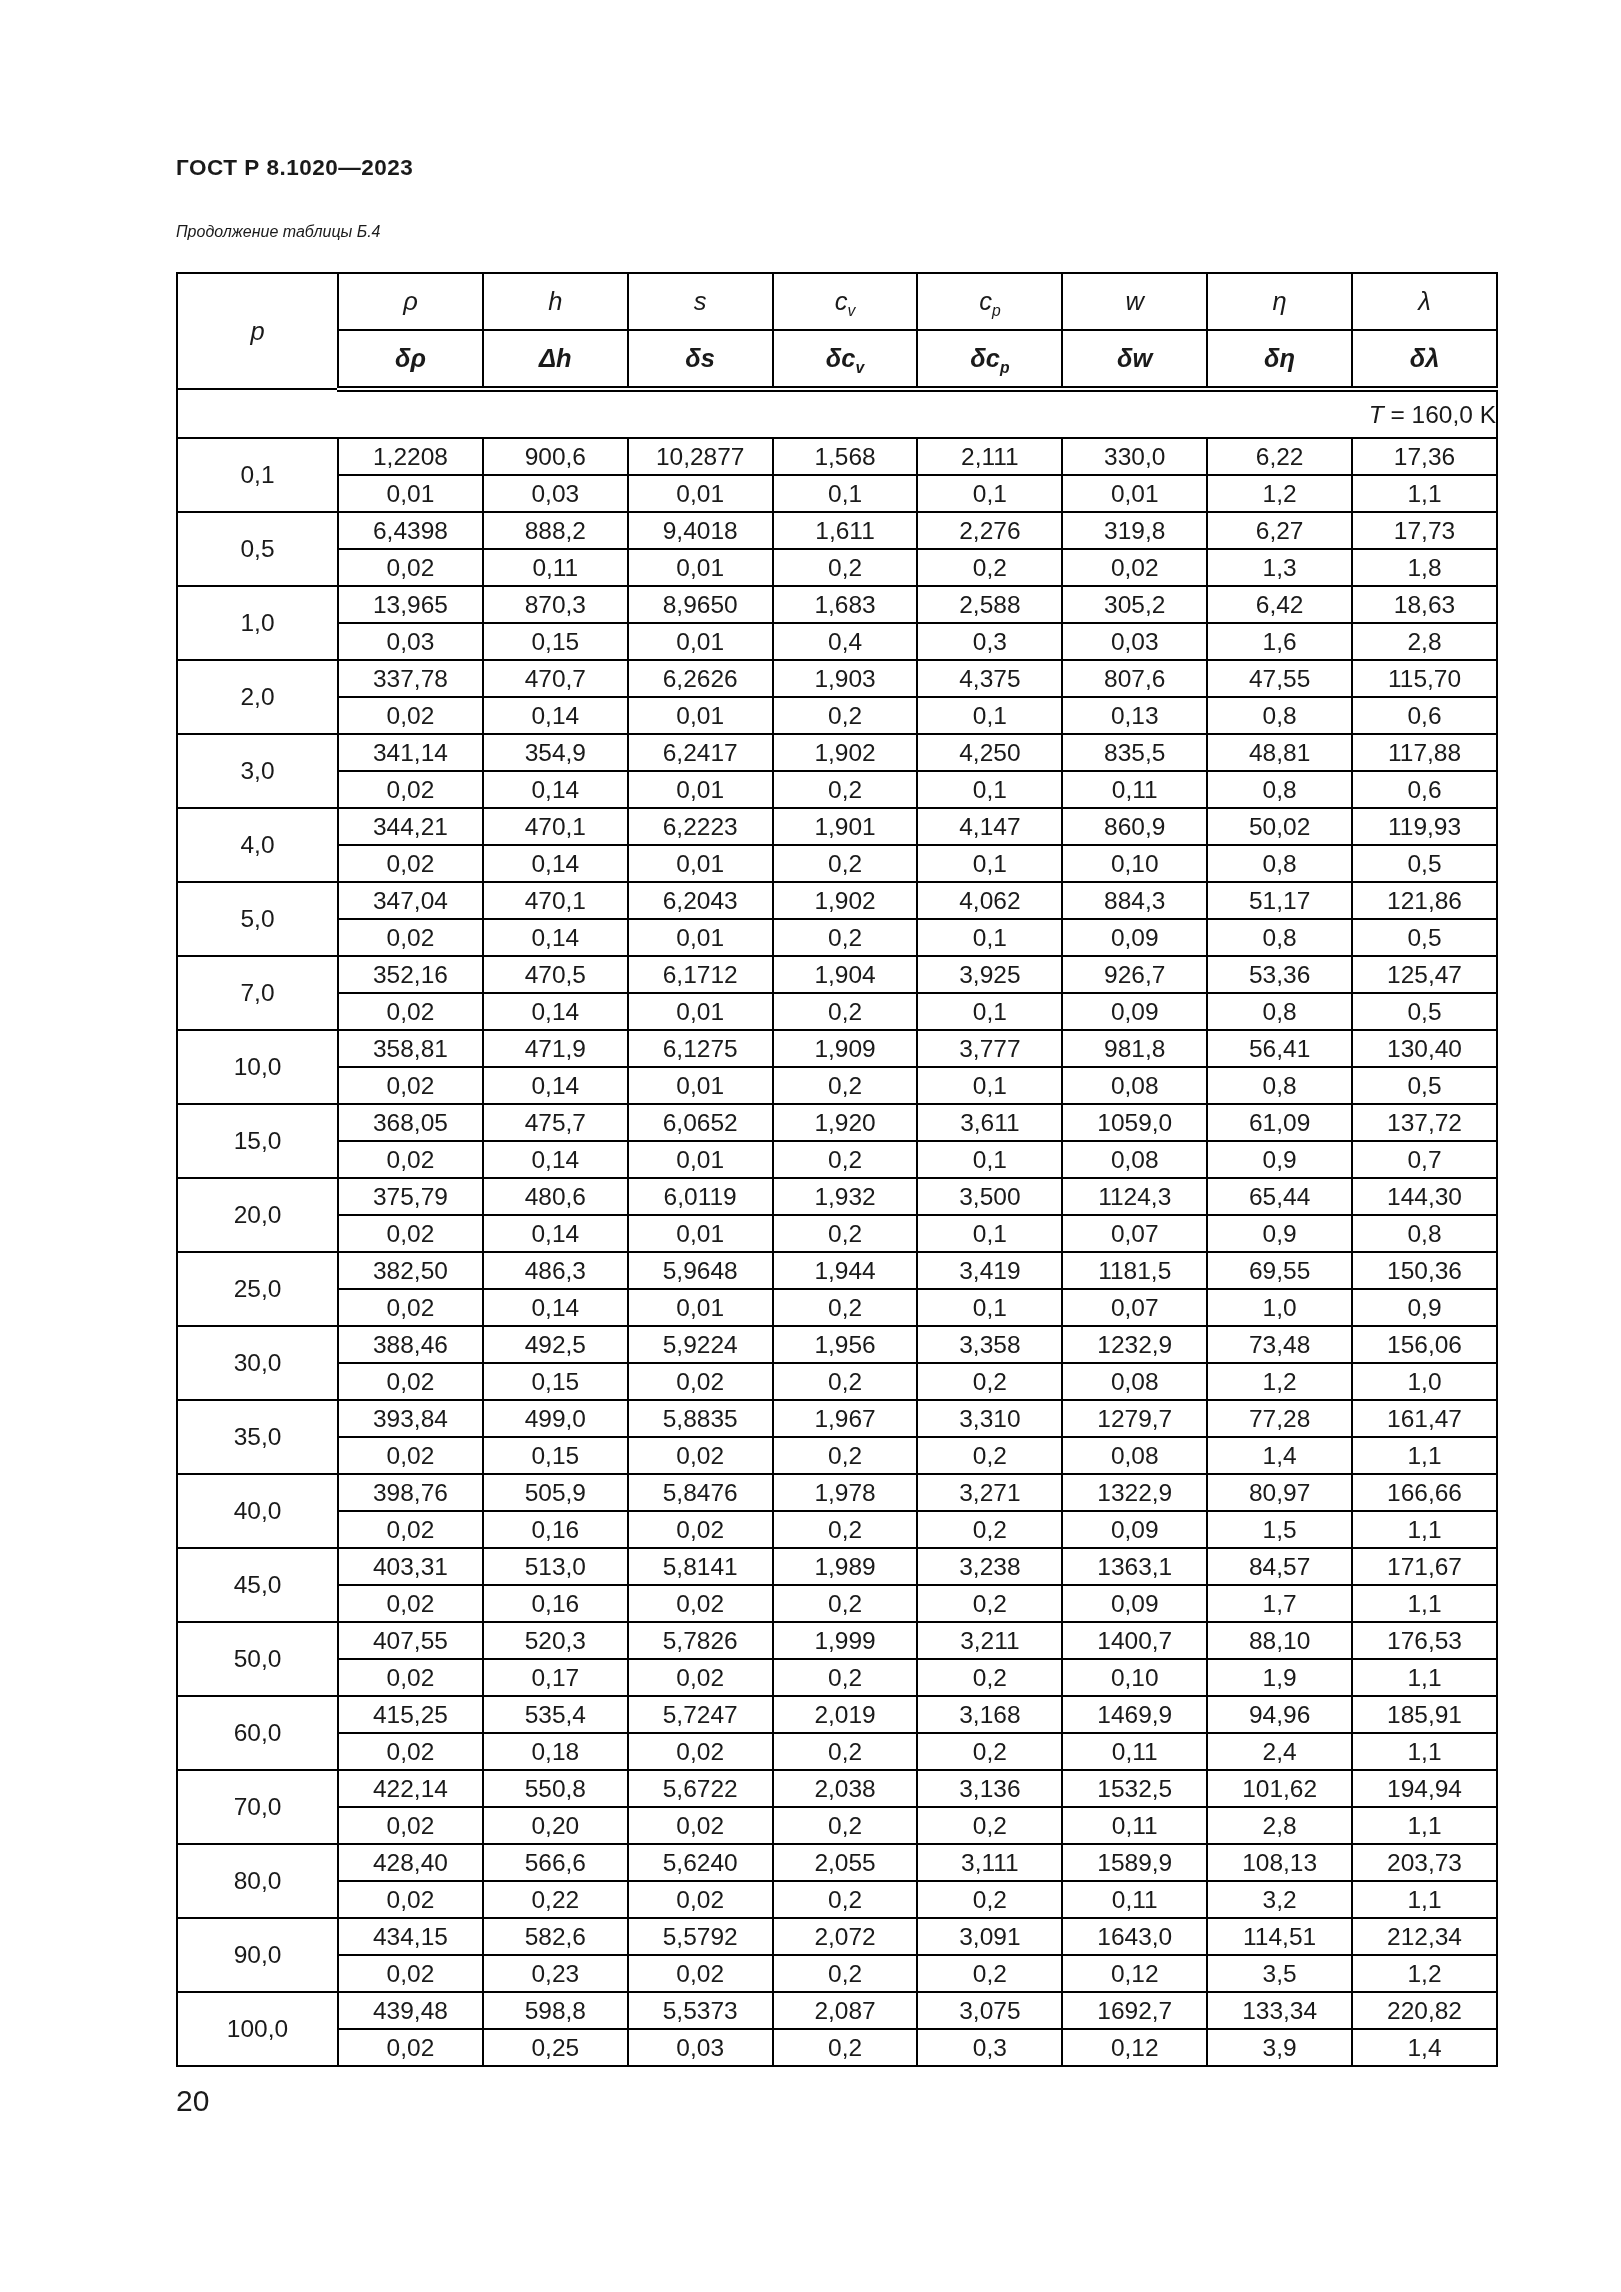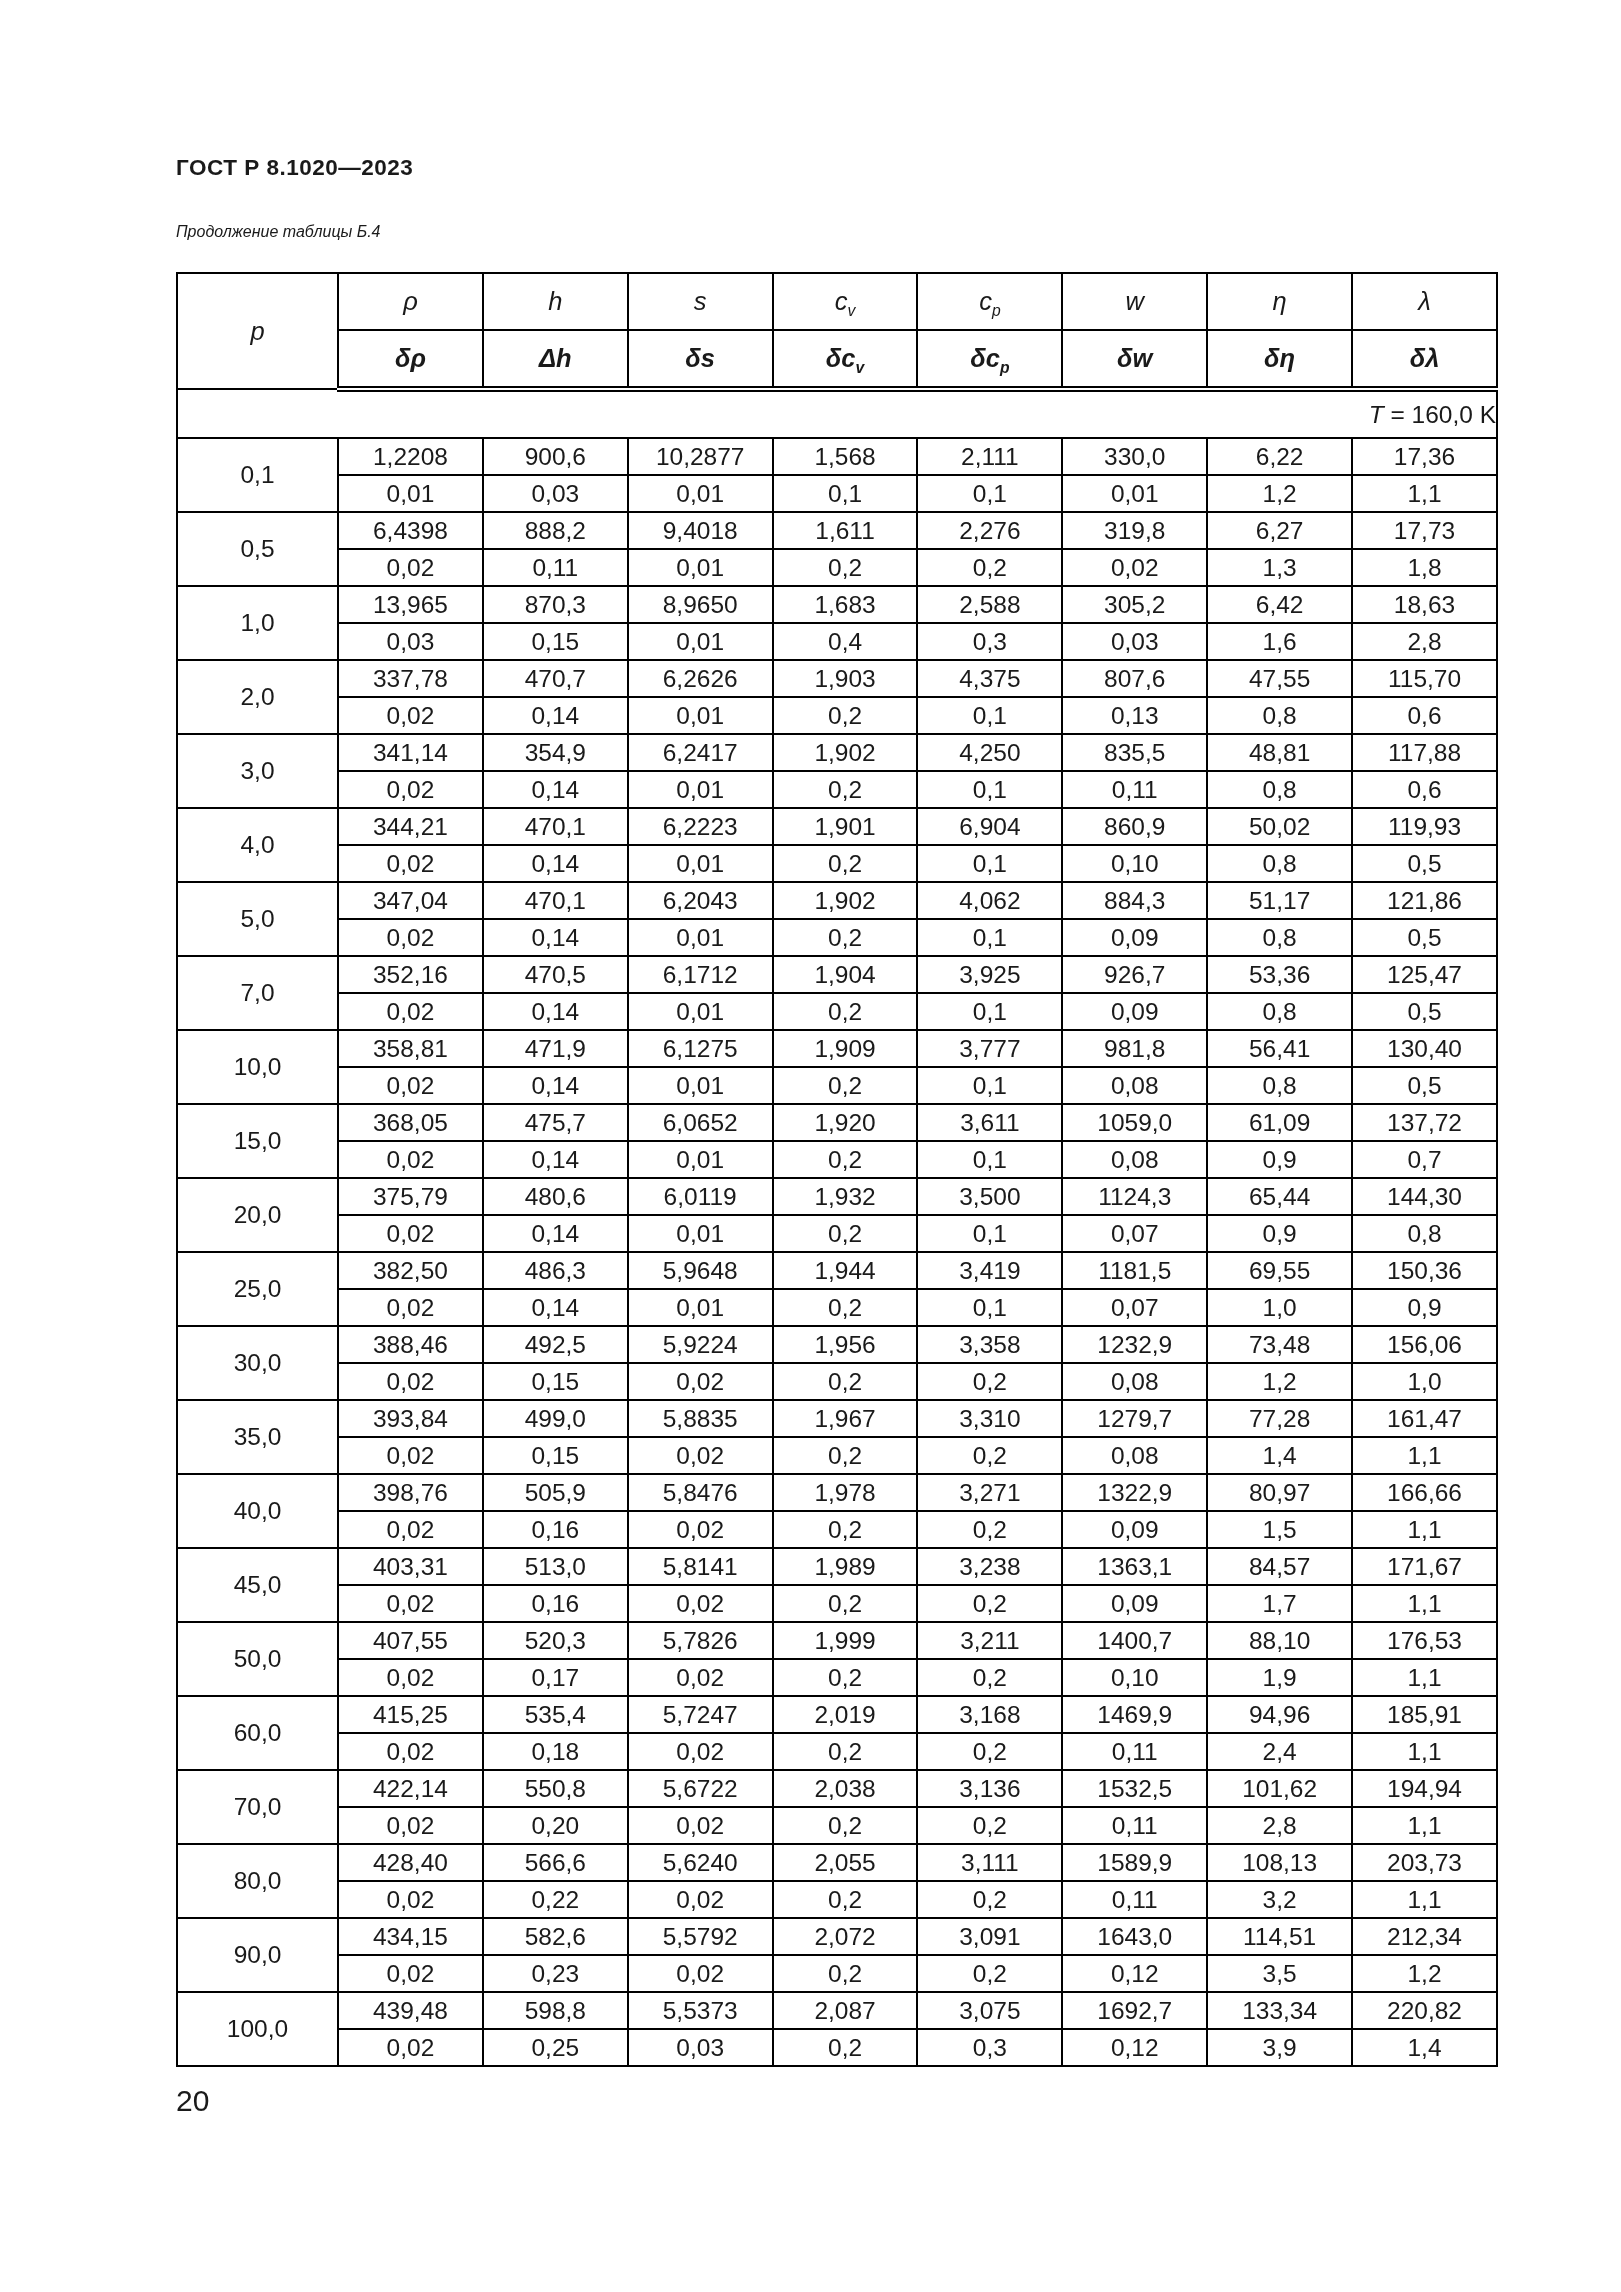--- a/index.html
+++ b/index.html
@@ -219,21 +219,21 @@
           <td>0,11</td>
           <td>0,8</td>
           <td>0,6</td>
         </tr>
         <tr class="value-row">
           <td rowspan="2" class="p-cell">4,0</td>
           <td>344,21</td>
           <td>470,1</td>
           <td>6,2223</td>
           <td>1,901</td>
-          <td>6,904</td>
+          <td>4,147</td>
           <td>860,9</td>
           <td>50,02</td>
           <td>119,93</td>
         </tr>
         <tr class="delta-row">
           <td>0,02</td>
           <td>0,14</td>
           <td>0,01</td>
           <td>0,2</td>
           <td>0,1</td>

